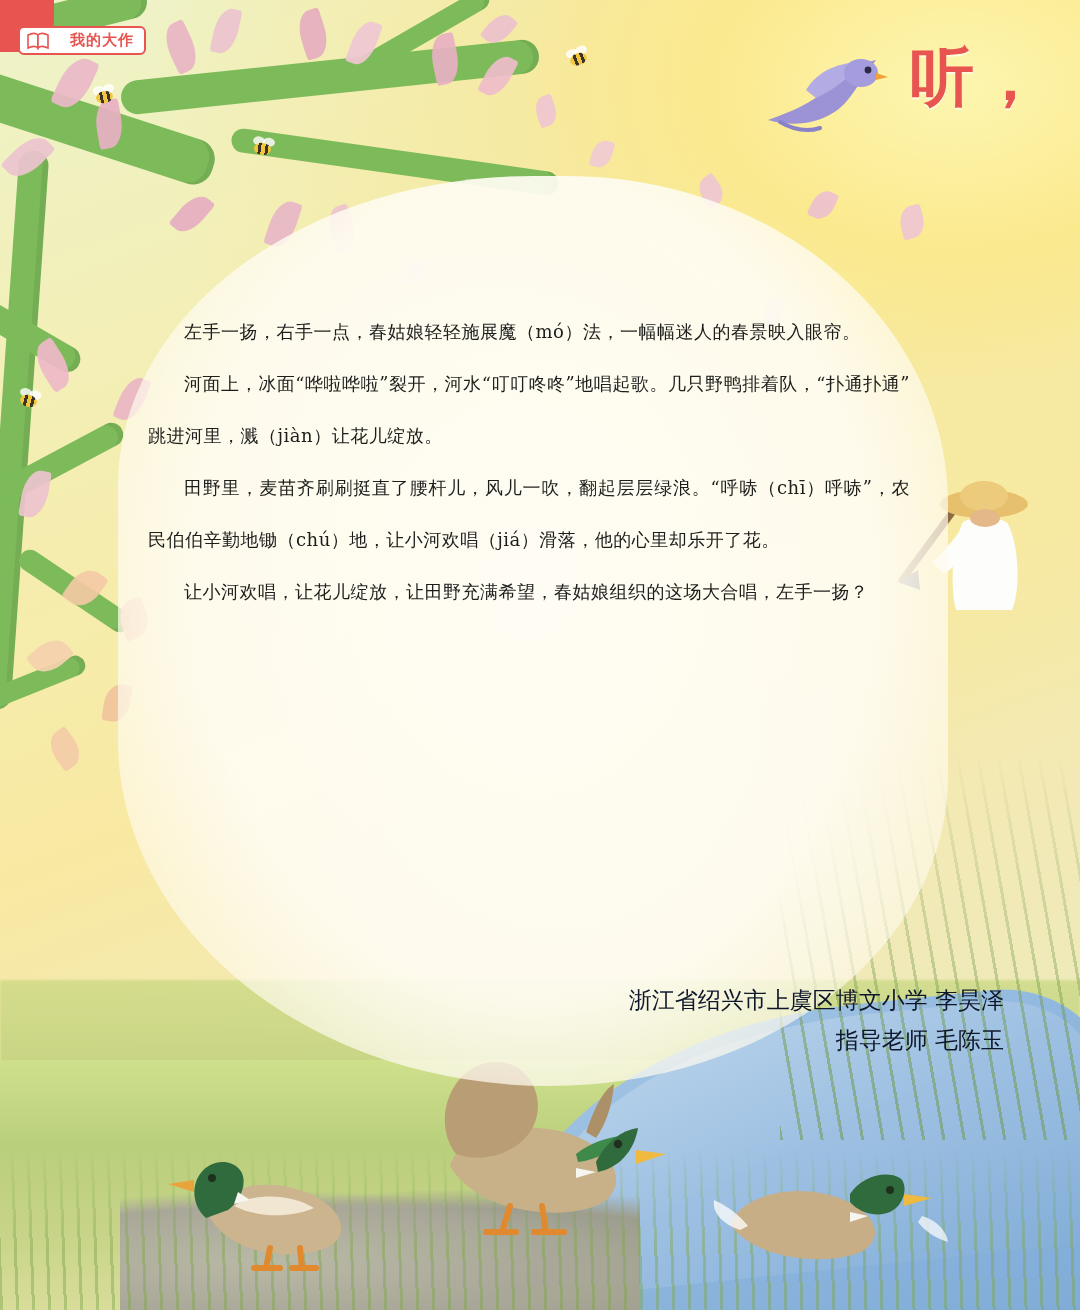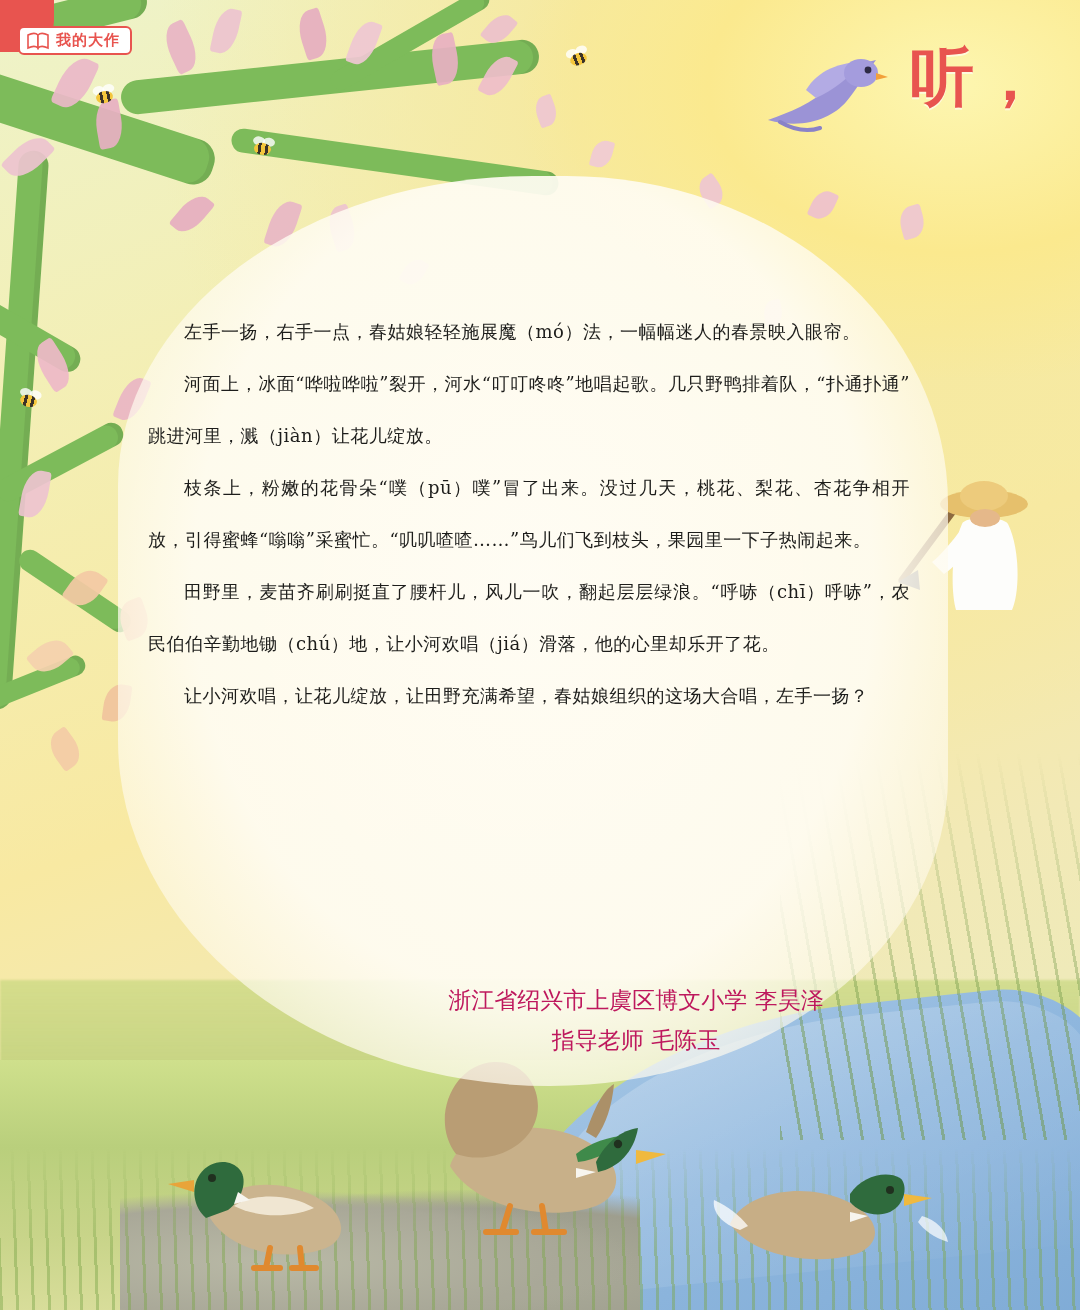--- a/index.html
+++ b/index.html
@@ -71,21 +71,21 @@
   .reeds{
     position:absolute;right:0;bottom:170px;width:300px;height:420px;
     background:
       repeating-linear-gradient(80deg, rgba(110,150,70,0.5) 0 3px, rgba(110,150,70,0) 3px 20px);
     -webkit-mask-image:linear-gradient(0deg,#000 20%,transparent 92%);
             mask-image:linear-gradient(0deg,#000 20%,transparent 92%);
   }
   
   .badge{
     position:absolute;left:18px;top:26px;
-    display:flex;align-items:center;gap:6px;
+    display:flex;align-items:center;gap:20px;
     background:#ffffff;
     border:2px solid #e8544f;
     border-radius:6px;
     padding:3px 10px 3px 6px;
     z-index:40;
   }
   .badge .book{
     width:24px;height:18px;position:relative;flex:0 0 auto;
   }
   .badge .book svg{display:block}
@@ -132,23 +132,23 @@
     z-index:33;
     color:#1d1d1b;
     font-size:18px;
     line-height:52px;
     letter-spacing:0.5px;
     font-family:"DejaVu Serif", serif;
   }
   .body p{margin:0;text-align:justify;text-justify:inter-ideograph;}
   .body p.indent{text-indent:2em;}
   .sig{
-    position:absolute;right:64px;top:980px;width:760px;
-    text-align:center;
-    font-size:23px;line-height:40px;color:#be185d;
+    position:absolute;right:76px;top:980px;width:760px;
+    text-align:right;
+    font-size:23px;line-height:40px;color:#0f172a;
     font-family:"DejaVu Serif", serif;
     z-index:33;
   }
   
   .petal{
     position:absolute;background:#f0c0cd;border-radius:60% 10% 60% 10%;
     opacity:.92;
   }
   
   .bee{position:absolute;width:26px;height:18px;}
@@ -267,21 +267,20 @@
       <ellipse cx="93" cy="48" rx="15" ry="9" fill="#e5b88a"></ellipse>
     </svg>
   </div>
 
   <div class="article"></div>
 
 
   <div class="body">
     <p class="indent">左手一扬，右手一点，春姑娘轻轻施展魔（mó）法，一幅幅迷人的春景映入眼帘。</p>
     <p class="indent">河面上，冰面“哗啦哗啦”裂开，河水“叮叮咚咚”地唱起歌。几只野鸭排着队，“扑通扑通”跳进河里，溅（jiàn）让花儿绽放。</p>
-    <p class="indent">枝条上，粉嫩的花骨朵“噗（pū）噗”冒了出来。没过几天，桃花、梨花、杏花争相开放，引得蜜蜂“嗡嗡”采蜜忙。“叽叽喳喳……”鸟儿们飞到枝头，果园里一下子热闹起来。</p>
     <p class="indent">田野里，麦苗齐刷刷挺直了腰杆儿，风儿一吹，翻起层层绿浪。“呼哧（chī）呼哧”，农民伯伯辛勤地锄（chú）地，让小河欢唱（jiá）滑落，他的心里却乐开了花。</p>
     <p class="indent">让小河欢唱，让花儿绽放，让田野充满希望，春姑娘组织的这场大合唱，左手一扬？</p>
   </div>
 
   <div class="sig">
     <div>浙江省绍兴市上虞区博文小学 李昊泽</div>
     <div>指导老师 毛陈玉</div>
   </div>
 
   <div class="duck" style="left:150px;bottom:38px;width:230px;height:150px;">

